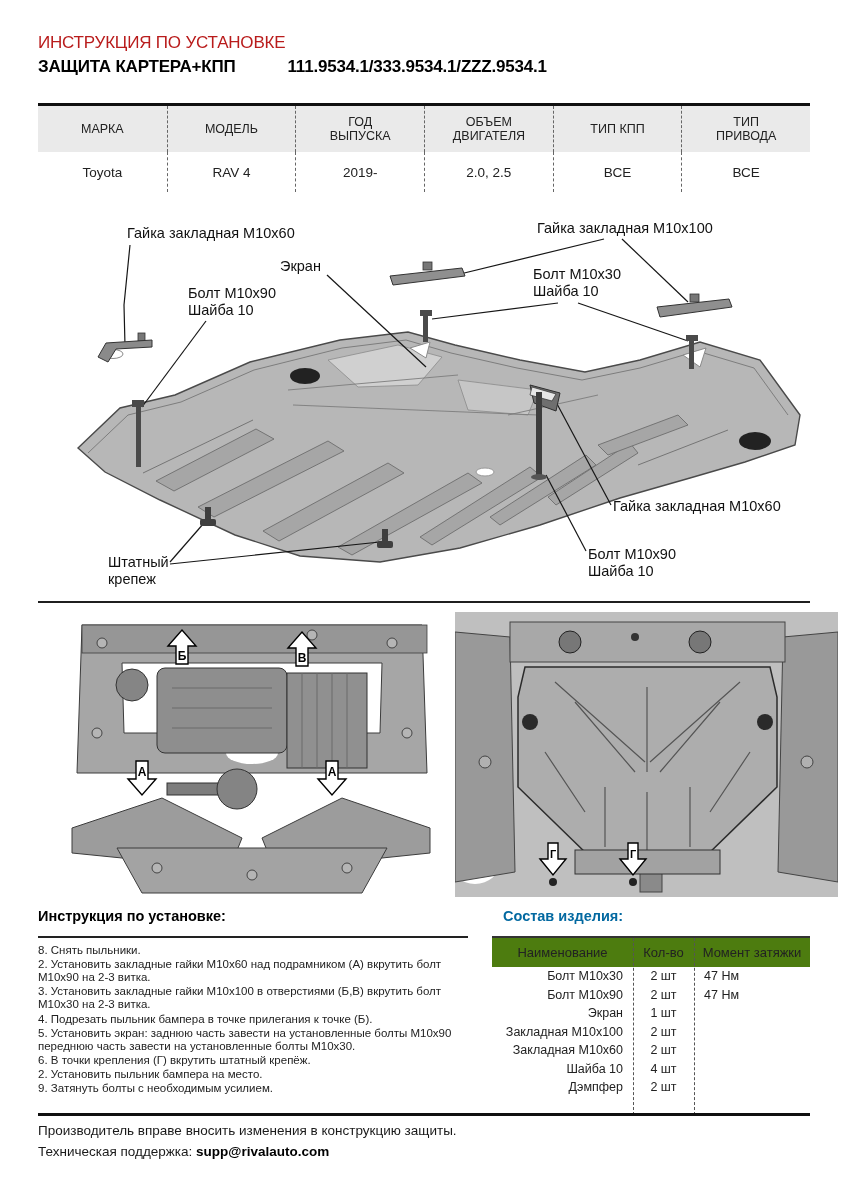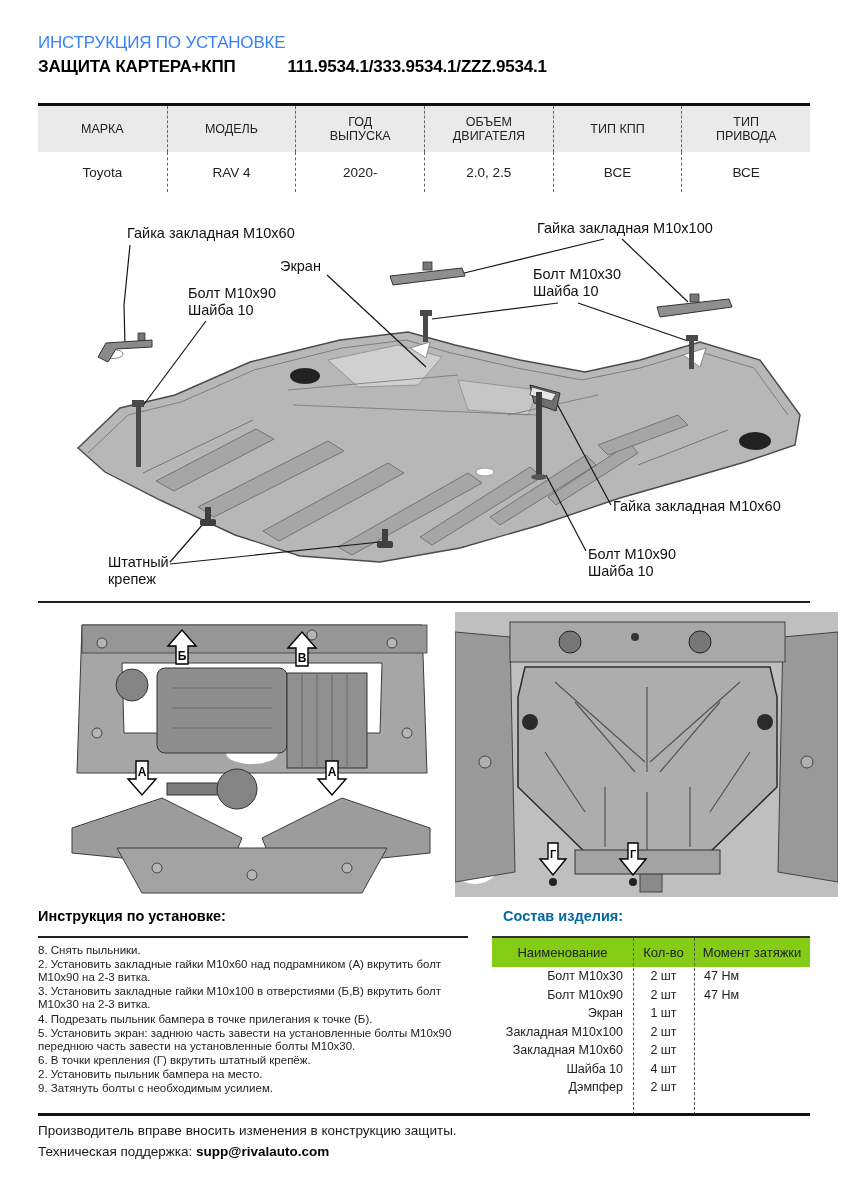--- a/index.html
+++ b/index.html
@@ -2,21 +2,21 @@
 <html><head>
 <meta charset="utf-8">
 <style>
   html,body{margin:0;padding:0;background:#888;}
   .page{position:relative;width:849px;height:1200px;background:#ffffff;overflow:hidden;
         font-family:"Liberation Sans","DejaVu Sans",sans-serif;color:#111;}
   .abs{position:absolute;}
 
   
   .title-block{left:38px;top:33px;}
-  .title-l1{font-size:17px;letter-spacing:-0.2px;color:#3b82f6;}
+  .title-l1{font-size:17px;letter-spacing:-0.2px;color:#b91c1c;}
   .title-l2{margin-top:4px;display:flex;gap:52px;font-size:17px;font-weight:bold;letter-spacing:-0.2px;color:#000;align-items:center;}
 
   
   .vtable{left:38px;top:103px;width:772px;border-top:3px solid #101010;}
   .vt-row{display:grid;grid-template-columns:repeat(6,1fr);}
   .vt-h{height:46px;background:#eaeaea;display:flex;align-items:center;justify-content:center;
         text-align:center;font-size:12.5px;line-height:1.15;color:#222;}
   .vt-h span{max-width:72px;}
   .vt-c{height:40px;display:flex;align-items:center;justify-content:center;font-size:13.5px;color:#222;}
   .vt-h:not(:first-child),.vt-c:not(:first-child){border-left:1px dashed #666;}
@@ -39,21 +39,21 @@
   .ins-head{left:38px;top:908px;font-size:14.5px;font-weight:bold;color:#000;text-align:center;}
   .parts-head{left:503px;top:908px;font-size:14.5px;font-weight:bold;color:#0369a1;}
 
   
   .instructions{left:38px;top:936px;width:430px;border-top:2px solid #222;padding-top:6px;}
   .step{font-size:11.5px;line-height:1.14;color:#222;margin:0 0 1px 0;}
 
   
   .parts{left:492px;top:936px;width:318px;height:177px;border-top:2px solid #333;}
   .p-row{display:grid;grid-template-columns:141px 61px 116px;}
-  .p-h{height:29px;background:#84cc16;display:flex;align-items:center;justify-content:center;
+  .p-h{height:29px;background:#4d7c0f;display:flex;align-items:center;justify-content:center;
        font-size:13px;color:#222;}
   .p-c{height:18.5px;display:flex;align-items:center;font-size:12.5px;color:#222;}
   .p-name{justify-content:flex-end;padding-right:10px;}
   .p-qty{justify-content:center;}
   .p-tq{justify-content:flex-start;padding-left:10px;}
   .p-vline{position:absolute;top:0;width:0;height:177px;border-left:1px dashed #555;}
   .p-vline.v1{left:141px;}
   .p-vline.v2{left:202px;}
 
   
@@ -91,21 +91,21 @@
       <div class="vt-h">
           <span>ТИП КПП</span>
         </div>
       <div class="vt-h">
           <span>ТИП ПРИВОДА</span>
         </div>
     </div>
     <div class="vt-row">
       <div class="vt-c">Toyota</div>
       <div class="vt-c">RAV 4</div>
-      <div class="vt-c">2020-</div>
+      <div class="vt-c">2019-</div>
       <div class="vt-c">2.0, 2.5</div>
       <div class="vt-c">ВСЕ</div>
       <div class="vt-c">ВСЕ</div>
     </div>
   </div>
 
   <div class="abs diagram">
     <svg width="772" height="386" viewBox="0 0 772 386">
 
       <polygon points="40,233 82,193 137,180 212,147 302,125 370,117 417,130 482,145 547,157 602,145 662,127 722,145 762,200 757,230 707,247 652,263 582,283 502,310 422,333 342,347 262,341 197,320 122,285 67,257" fill="#b7b7b7" stroke="#4a4a4a" stroke-width="1.4"></polygon>

